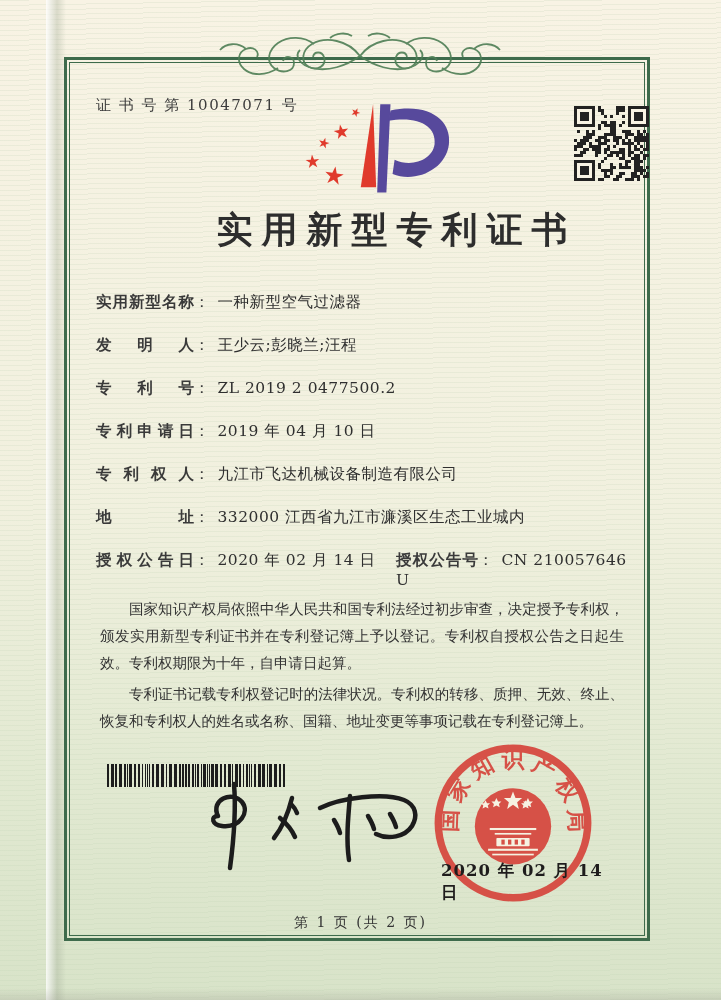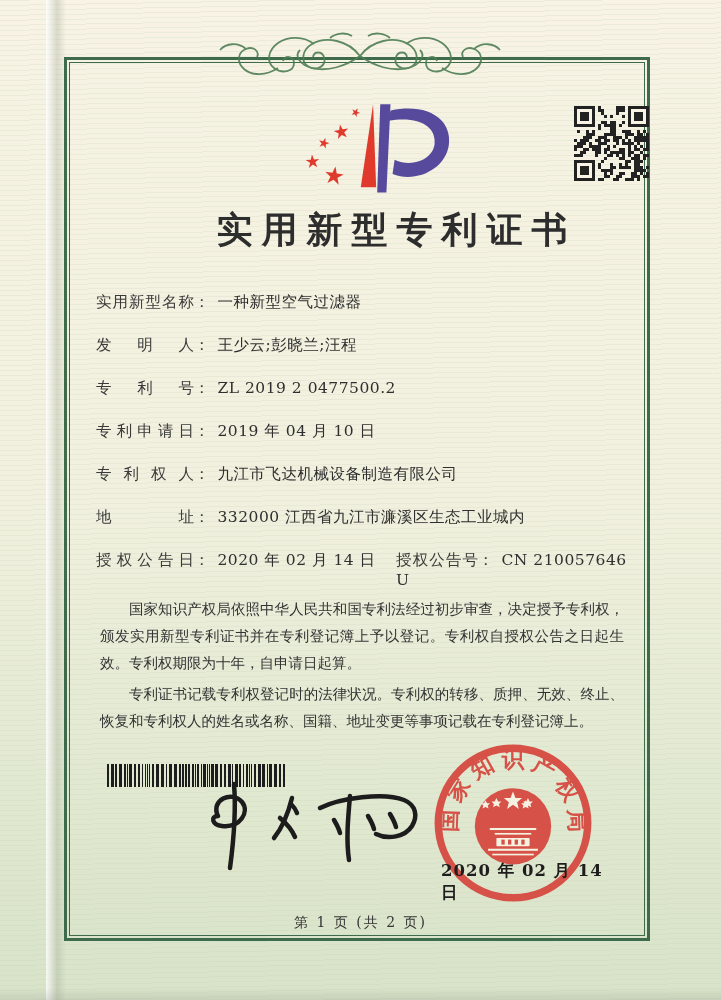--- a/index.html
+++ b/index.html
@@ -43,21 +43,21 @@
     position:absolute;left:0;top:206px;width:721px;
     text-align:center;font-size:36px;font-weight:700;color:#2d2d2d;
     letter-spacing:9px;
     margin-left:36px;
   }
   .fields{position:absolute;left:96px;top:292px;width:540px;}
   .frow{position:relative;height:43px;font-size:15.5px;color:#333;}
   .flabel{
     display:inline-block;width:98px;
     text-align:justify;text-align-last:justify;
-    color:#3a3a3a;vertical-align:top;
+    color:#3a3a3a;vertical-align:top;font-weight:bold;
   }
   .fcolon{margin-right:8px;color:#3a3a3a;}
   .fvalue{color:#2f2f2f;letter-spacing:0.5px;}
   .grant-col2{position:absolute;left:300px;top:0;}
   .grant-col2 .flabel{width:82px;}
   .paras{
     position:absolute;left:96px;top:592px;width:532px;
     font-size:14.5px;line-height:27px;color:#333;
     text-align:justify;
   }
@@ -112,20 +112,21 @@
         <path d="M150,30 C138,14 116,10 102,18 C92,24 90,36 99,41 C107,45 117,40 114,31 C112,25 104,25 103,31"></path>
         <path d="M150,30 C136,40 118,46 102,42 C90,39 84,30 90,24"></path>
         <path d="M104,18 C94,10 78,10 68,17 C58,24 56,36 64,42 C72,48 84,46 84,37 C84,30 75,29 73,35"></path>
         <path d="M68,42 C56,50 42,50 34,43 C26,36 28,26 36,23 C43,20 50,25 47,31"></path>
         <path d="M36,23 C28,16 16,17 10,24"></path>
         <path d="M120,12 C126,7 136,6 142,10"></path>
       </g>
     </g>
   </svg>
 
+  <div class="cert-no">证 书 号 第 10047071 号</div>
 
   <svg class="logo" viewBox="0 0 160 105">
     <defs>
       <path id="star" d="M0,-10 L2.25,-3.09 L9.51,-3.09 L3.63,1.18 L5.88,8.09 L0,3.82 L-5.88,8.09 L-3.63,1.18 L-9.51,-3.09 L-2.25,-3.09 Z"></path>
     </defs>
     <g fill="#e03a2c">
       <use href="#star" transform="translate(66,14) scale(0.45) rotate(25)"></use>
       <use href="#star" transform="translate(52,33) scale(0.75) rotate(-10)"></use>
       <use href="#star" transform="translate(35,44) scale(0.55) rotate(15)"></use>
       <use href="#star" transform="translate(24,62) scale(0.7) rotate(-5)"></use>

